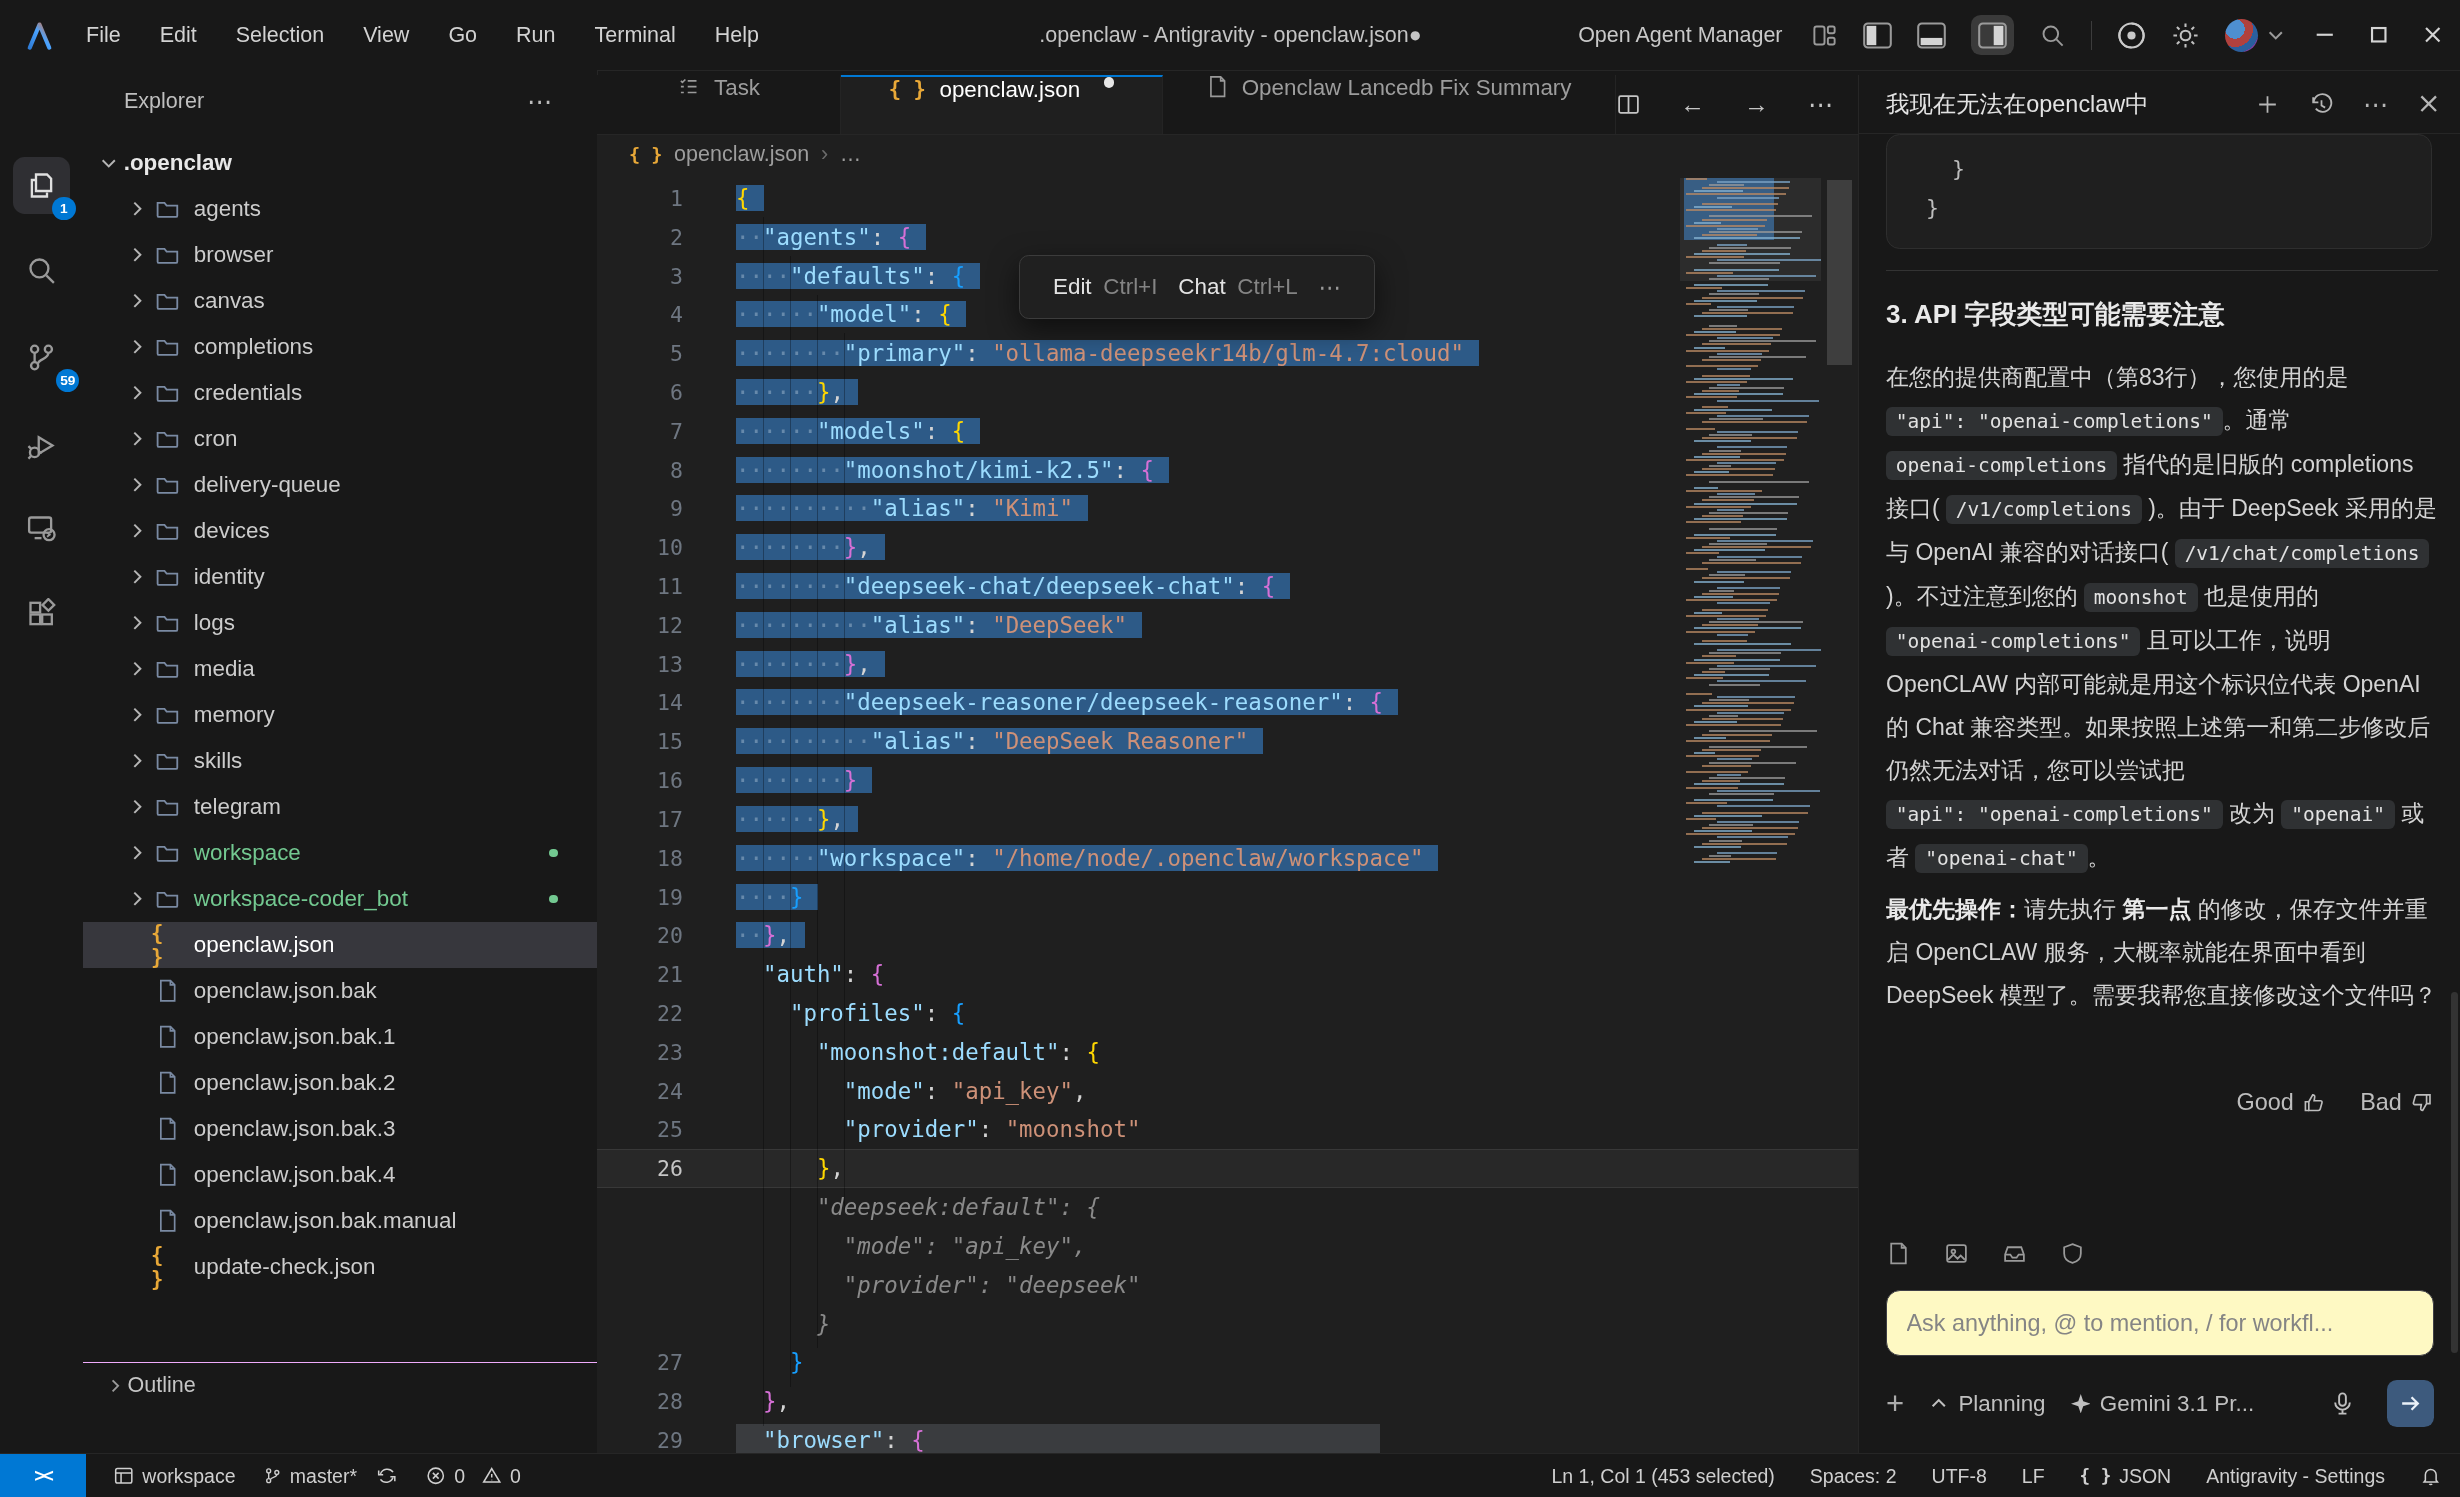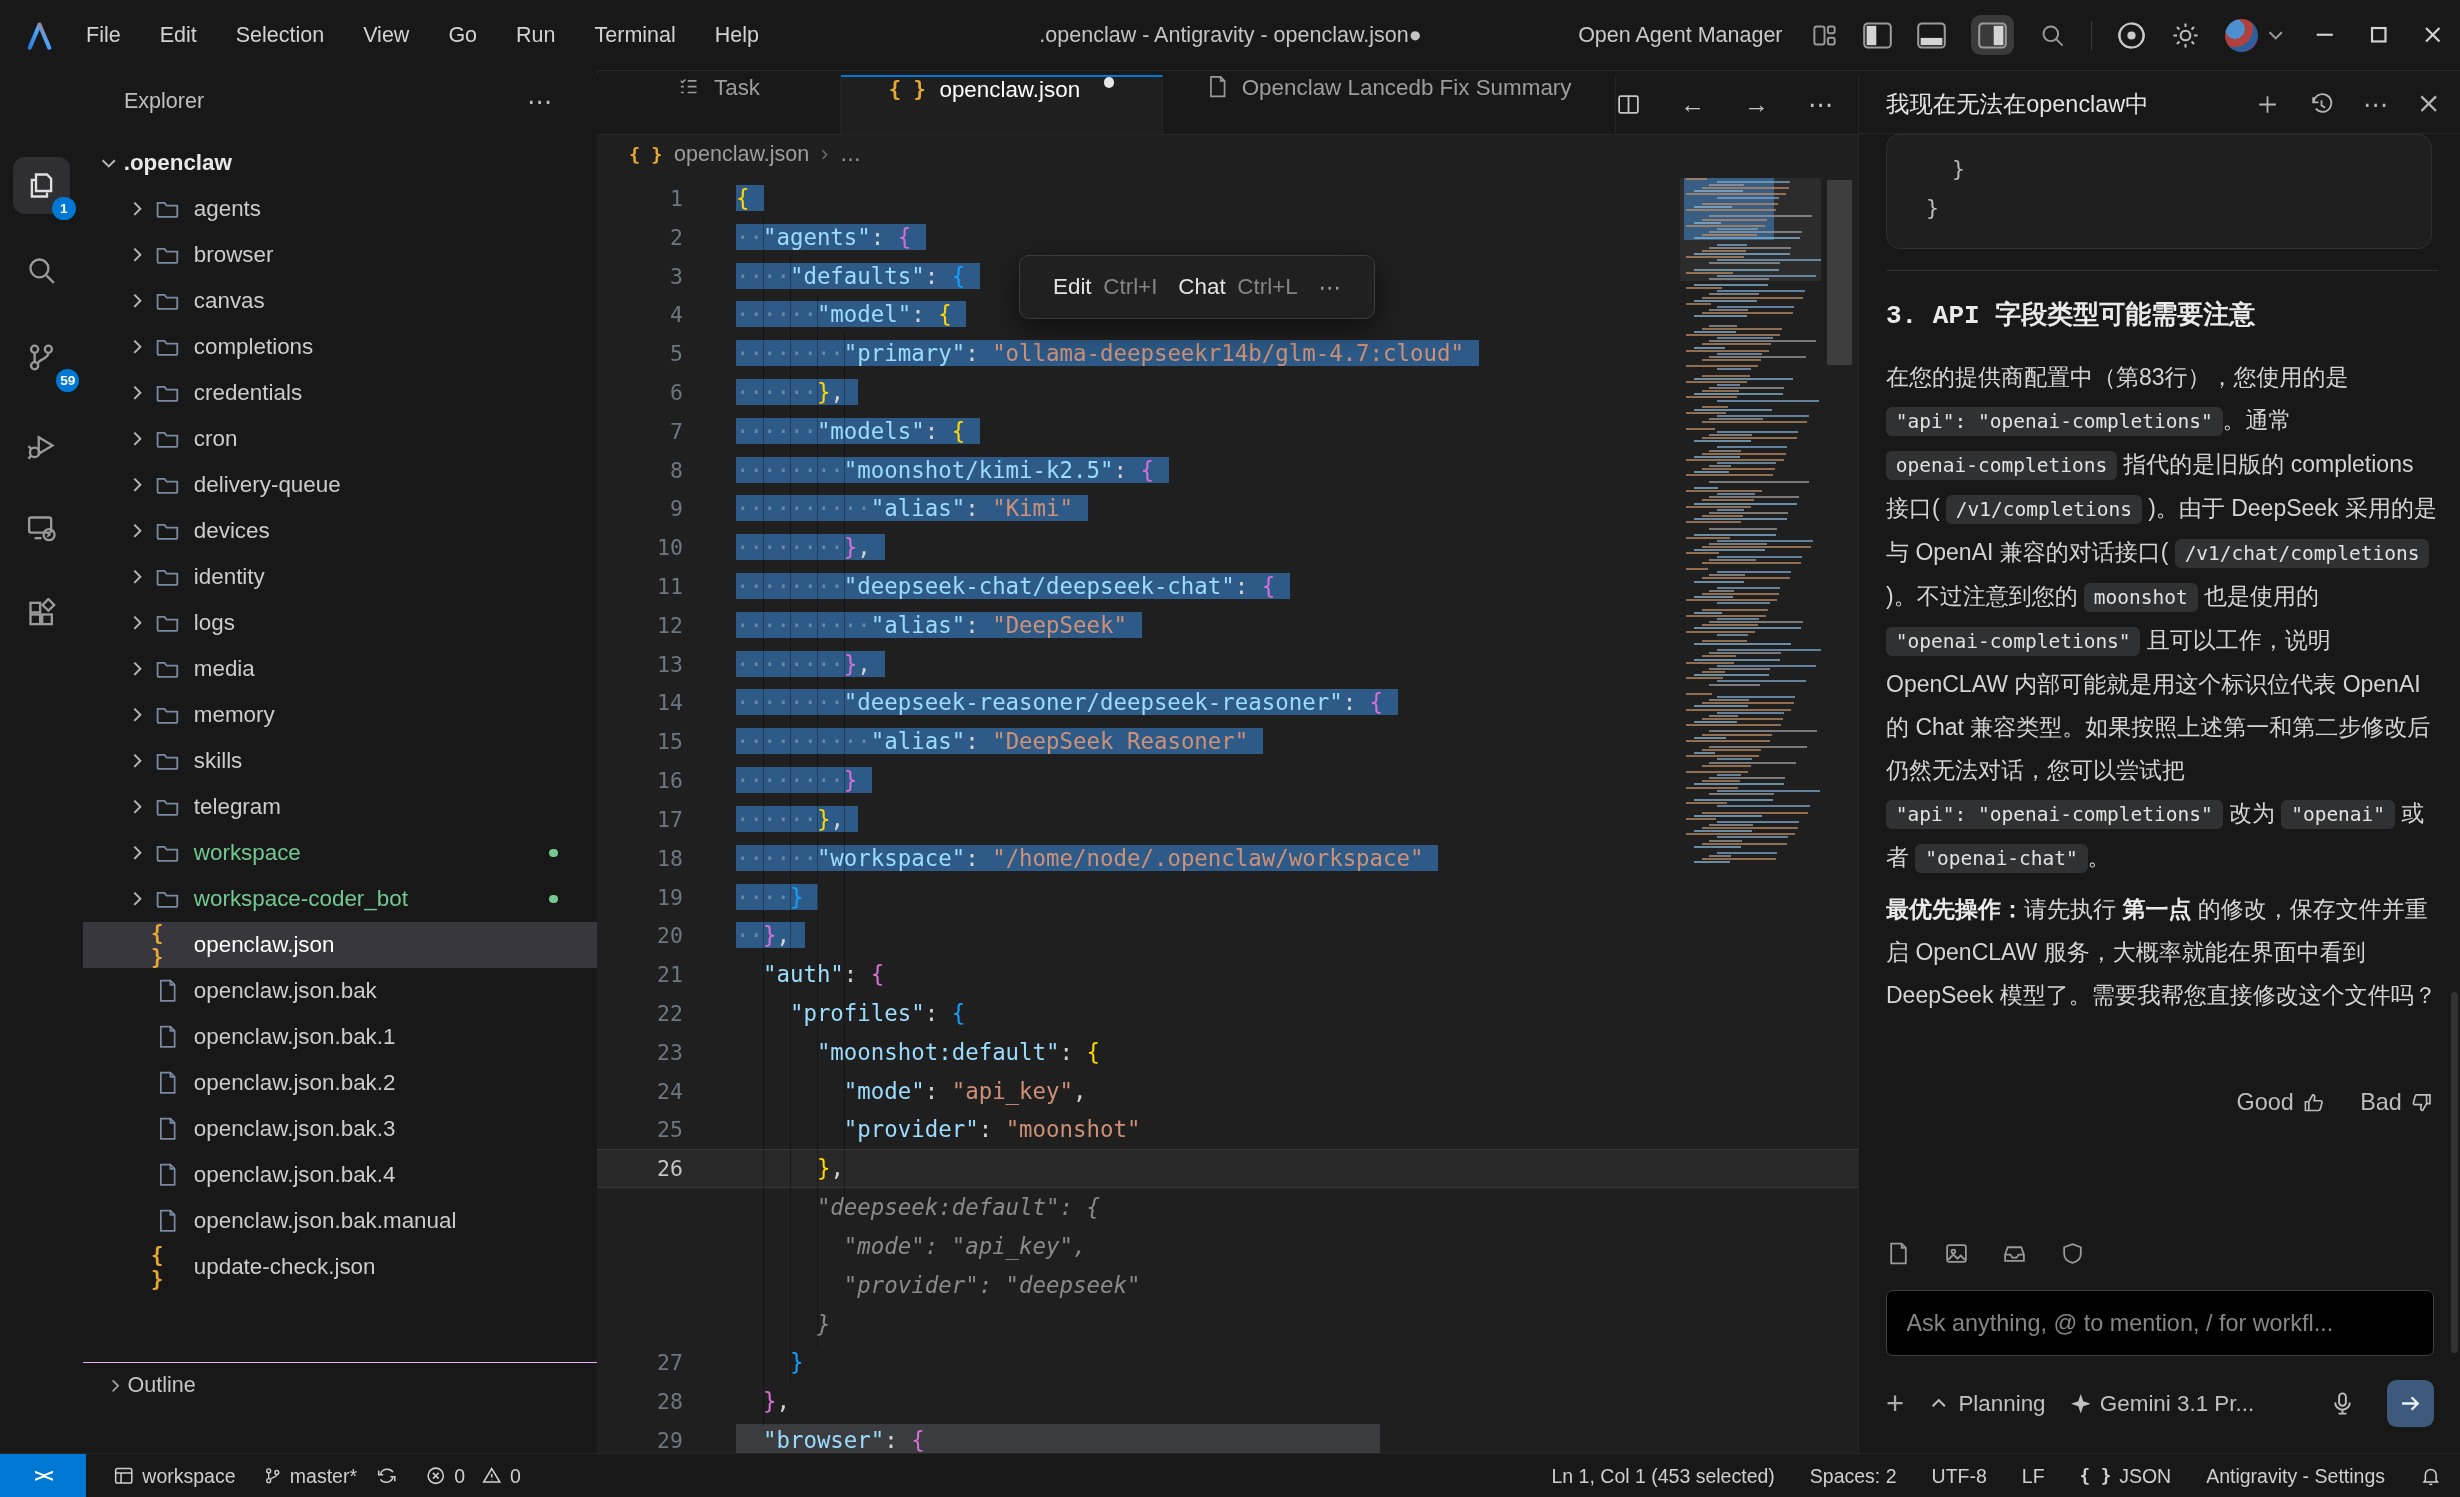--- a/index.html
+++ b/index.html
@@ -82,32 +82,32 @@
   #vscroll{position:absolute;left:1230px;top:4.9px;width:25px;height:185px;background:rgba(121,121,121,.35);}
   
   #panel{position:absolute;left:1858px;top:75px;width:603px;bottom:44px;background:#181818;border-left:1px solid #262626;overflow:hidden;}
   #phead{position:absolute;left:0;top:0;width:100%;height:58px;border-bottom:1px solid #262626;display:flex;align-items:center;}
   #phead .t{margin-left:27px;font-size:23.4px;color:#e3e3e3;white-space:nowrap;}
   #phead .ics{position:absolute;right:21.5px;display:flex;gap:29px;align-items:center;color:#b5b5b5;font-size:25px;}
   #codetail{position:absolute;left:27px;top:59px;width:546px;height:115px;background:#1f1f1f;border:1px solid #2e2e2e;
             border-radius:13.7px;box-sizing:border-box;font-family:"DejaVu Sans Mono",monospace;font-size:21.5px;color:#bdbdbd;
             padding:13.7px 0 0 39px;line-height:39px;white-space:pre;}
   #pdiv{position:absolute;left:27px;top:195px;width:552px;height:1px;background:#333;}
-  #pheading{position:absolute;left:27px;top:222px;width:552px;font-size:26px;font-weight:600;color:#eaeaea;font-family:Liberation Mono, monospace;}
+  #pheading{position:absolute;left:27px;top:222px;width:552px;font-size:26px;font-weight:600;color:#eaeaea;}
   #chatbody{position:absolute;left:27px;top:281px;width:554px;height:729px;overflow:hidden;
             font-size:23px;line-height:43px;color:#d4d4d4;}
   #chatbody p{margin:0 0 7.8px 0;}
   .chip{font-family:"DejaVu Sans Mono",monospace;font-size:19.5px;background:#2f3133;color:#e2e2e2;
         border-radius:5.9px;padding:2.9px 9.8px;white-space:nowrap;}
   #feedback{position:absolute;right:29px;top:1014px;display:flex;align-items:center;gap:9.8px;font-size:23.4px;color:#bdbdbd;}
   #feedback .fb{display:flex;align-items:center;gap:7.8px;cursor:pointer;}
   #feedback .sp{width:15.6px;}
   #attachrow{position:absolute;left:27px;top:1166px;display:flex;gap:33px;}
-  #chatinput{position:absolute;left:27px;top:1215px;width:548px;height:66px;box-sizing:border-box;background:#000000;
-             border:1px solid #3f3f46;border-radius:7px;display:flex;align-items:center;padding:0 19.5px;}
+  #chatinput{position:absolute;left:27px;top:1215px;width:548px;height:66px;box-sizing:border-box;background:#fef9c3;
+             border:1px solid #3f3f46;border-radius:14px;display:flex;align-items:center;padding:0 19.5px;}
   #chatinput .ph{font-size:23.4px;color:#858585;white-space:nowrap;overflow:hidden;text-overflow:ellipsis;width:100%;}
   #chatctrl{position:absolute;left:27px;top:1301px;width:548px;height:55px;display:flex;align-items:center;gap:25px;}
   #chatctrl .plus{font-size:31px;color:#ababab;}
   .ctrlitem{display:flex;align-items:center;gap:9.8px;font-size:22.4px;color:#c0c0c0;cursor:pointer;}
   #sendbtn{width:47px;height:47px;border-radius:9.8px;background:#3d5a7d;display:flex;align-items:center;justify-content:center;margin-left:5.9px;}
   #micwrap{margin-left:auto;}
   #pscroll{position:absolute;right:3.9px;top:917px;width:6.8px;height:361px;background:rgba(121,121,121,.28);border-radius:3.9px;}
   
   #statusbar{position:absolute;left:0;bottom:0;width:2461px;height:44px;background:#181818;border-top:1px solid #262626;
              display:flex;align-items:center;font-size:19.5px;color:#cfcfcf;}

